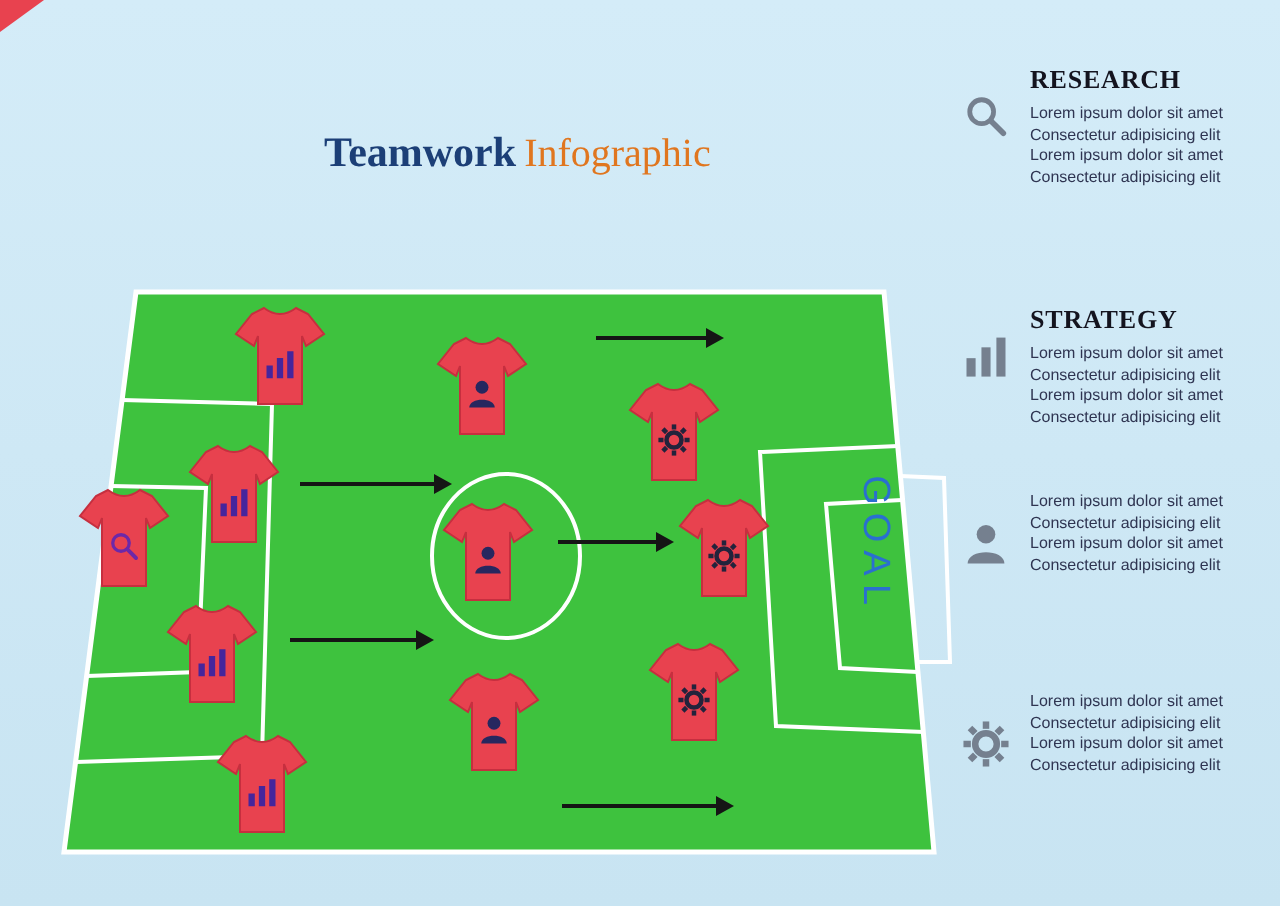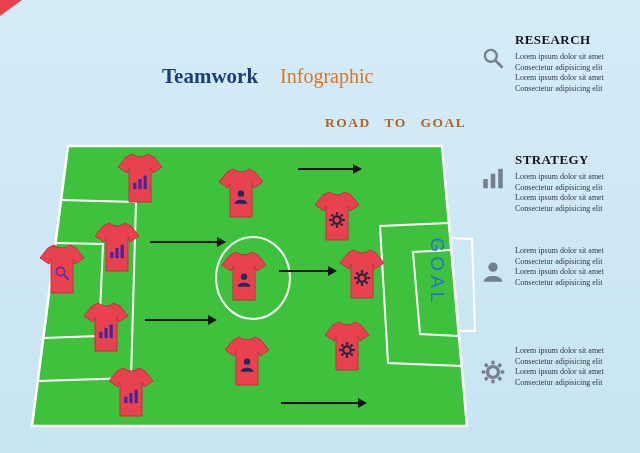--- a/index.html
+++ b/index.html
@@ -6,21 +6,21 @@
   body{font-family:"Liberation Sans",sans-serif;}
   .canvas{position:relative;width:640px;height:453px;background:linear-gradient(#d4ecf8,#c8e4f2);overflow:hidden;}
 
   
   .corner-tri{position:absolute;top:0;left:0;width:0;height:0;
     border-left:22px solid var(--jersey,#e8424f);border-bottom:16px solid transparent;}
 
   
   .title{position:absolute;left:162px;top:64px;font-family:"Liberation Serif",serif;white-space:nowrap;}
   .title .t1{font-size:21px;font-weight:600;color:var(--title_blue,#1c3f77);}
-  .title .t2{font-size:20px;font-weight:500;color:var(--accent_orange,#e0761f);margin-left:18px;}
+  .title .t2{font-size:20px;font-weight:500;color:var(--accent_orange,#e0761f);margin-left:0;}
   .road{position:absolute;left:325px;top:115px;font-family:"Liberation Serif",serif;
     font-size:13.5px;font-weight:700;color:var(--road_brown,#b5621c);
     letter-spacing:1.5px;word-spacing:9px;white-space:nowrap;}
 
   
   .pitch{position:absolute;left:28px;top:138px;width:450px;height:295px;}
   .goal-text{position:absolute;left:437px;top:272px;transform:translate(-50%,-50%) rotate(90deg);
     color:var(--goal_blue,#2a6fd0);font-size:19px;font-weight:500;letter-spacing:4px;white-space:nowrap;}
 
   
@@ -41,36 +41,35 @@
     border-left:9px solid #151515;border-top:5px solid transparent;border-bottom:5px solid transparent;}
 
   
   .side-section{position:absolute;left:478px;width:160px;display:flex;gap:7px;}
   .side-icon{flex:0 0 30px;width:30px;display:flex;justify-content:center;align-items:flex-start;
     margin-top:13px;color:#75808f;}
   .side-icon svg{width:26px;height:26px;}
   .side-body{flex:1;}
   .side-title{margin:0 0 4px 0;font-family:"Liberation Serif",serif;font-size:13px;font-weight:600;
     letter-spacing:.4px;color:#14141f;}
-  .side-line{font-family:Liberation Serif, serif;font-size:8px;line-height:10.5px;
+  .side-line{font-family:Liberation Sans, sans-serif;font-size:8px;line-height:10.5px;
     color:var(--text_dark,#2f3552);white-space:nowrap;}
 </style>
 </head>
 <body style="--jersey: #e8424f; --green: #3ec23e; --accent_orange: #e0761f; --title_blue: #1c3f77; --goal_blue: #2a6fd0; --road_brown: #b5621c; --text_dark: #2f3552;">
 
 <div class="canvas">
 
   <div class="corner-tri"></div>
 
   <div class="title">
     <span class="t1">Teamwork</span>
     <span class="t2">Infographic</span>
   </div>
 
-  <div class="road">ROAD TO GOAL</div>
 
   <svg class="pitch" viewBox="0 0 450 295">
     <path d="M40 8 L414 8 L439 288 L4 288 Z" style="fill:var(--green,#3ec23e)" stroke="#ffffff" stroke-width="2.5"></path>
     <path d="M33 62 L108 64 L103 240 L10 243" fill="none" stroke="#ffffff" stroke-width="2"></path>
     <path d="M27.5 105 L75 106 L71 198 L15.3 200" fill="none" stroke="#ffffff" stroke-width="2"></path>
     <ellipse cx="225" cy="140" rx="37" ry="41" fill="none" stroke="#ffffff" stroke-width="2"></ellipse>
     <path d="M421 85 L352 88 L360 225 L434 228" fill="none" stroke="#ffffff" stroke-width="2"></path>
     <path d="M423 112 L385 114 L392 196 L431 198" fill="none" stroke="#ffffff" stroke-width="2"></path>
     <path d="M422 100 L444 101 L447 193 L430.5 193" fill="none" stroke="#ffffff" stroke-width="2"></path>
   </svg>

